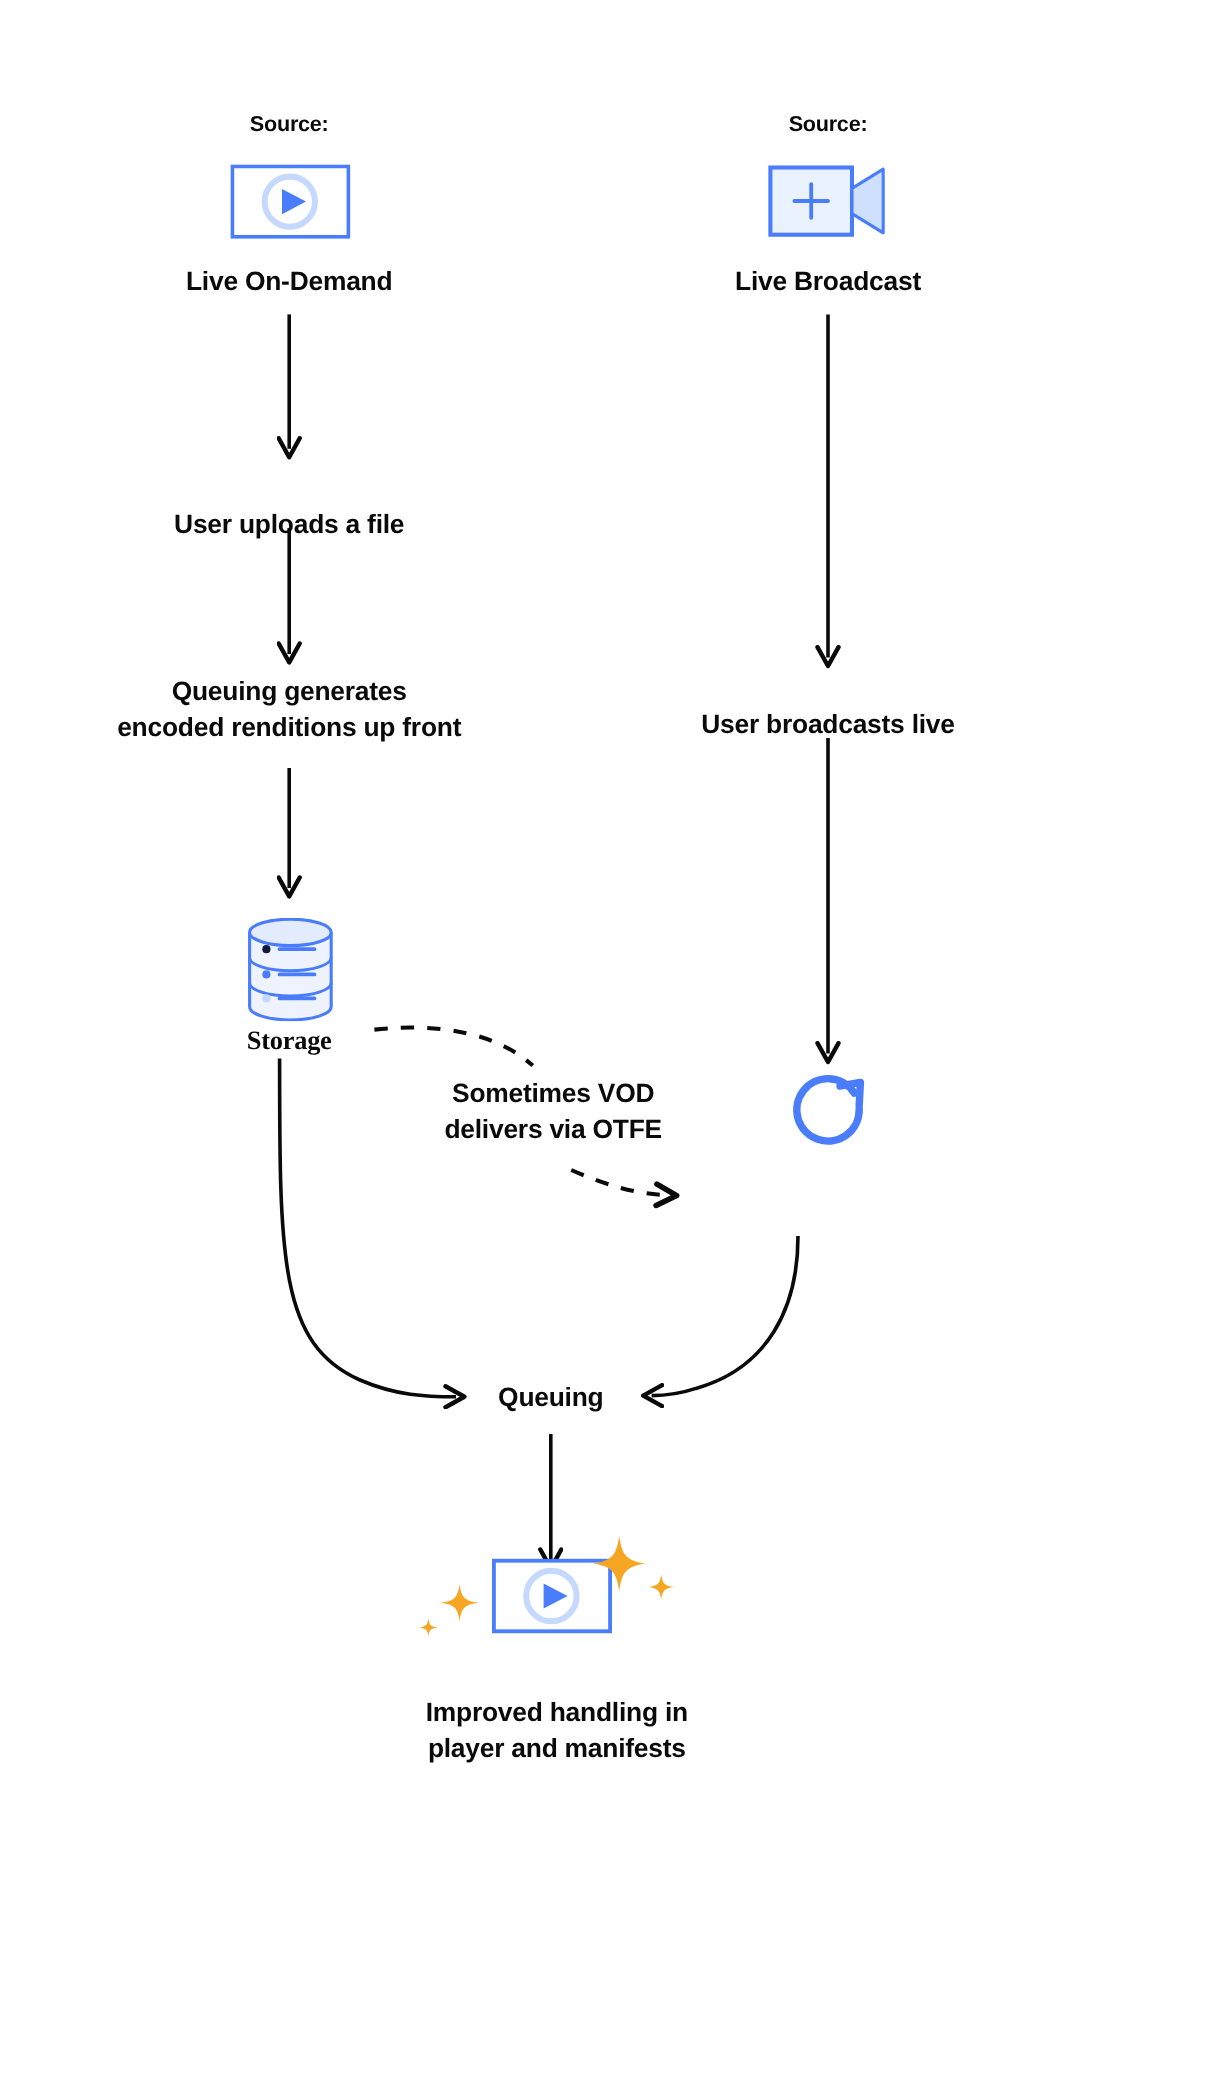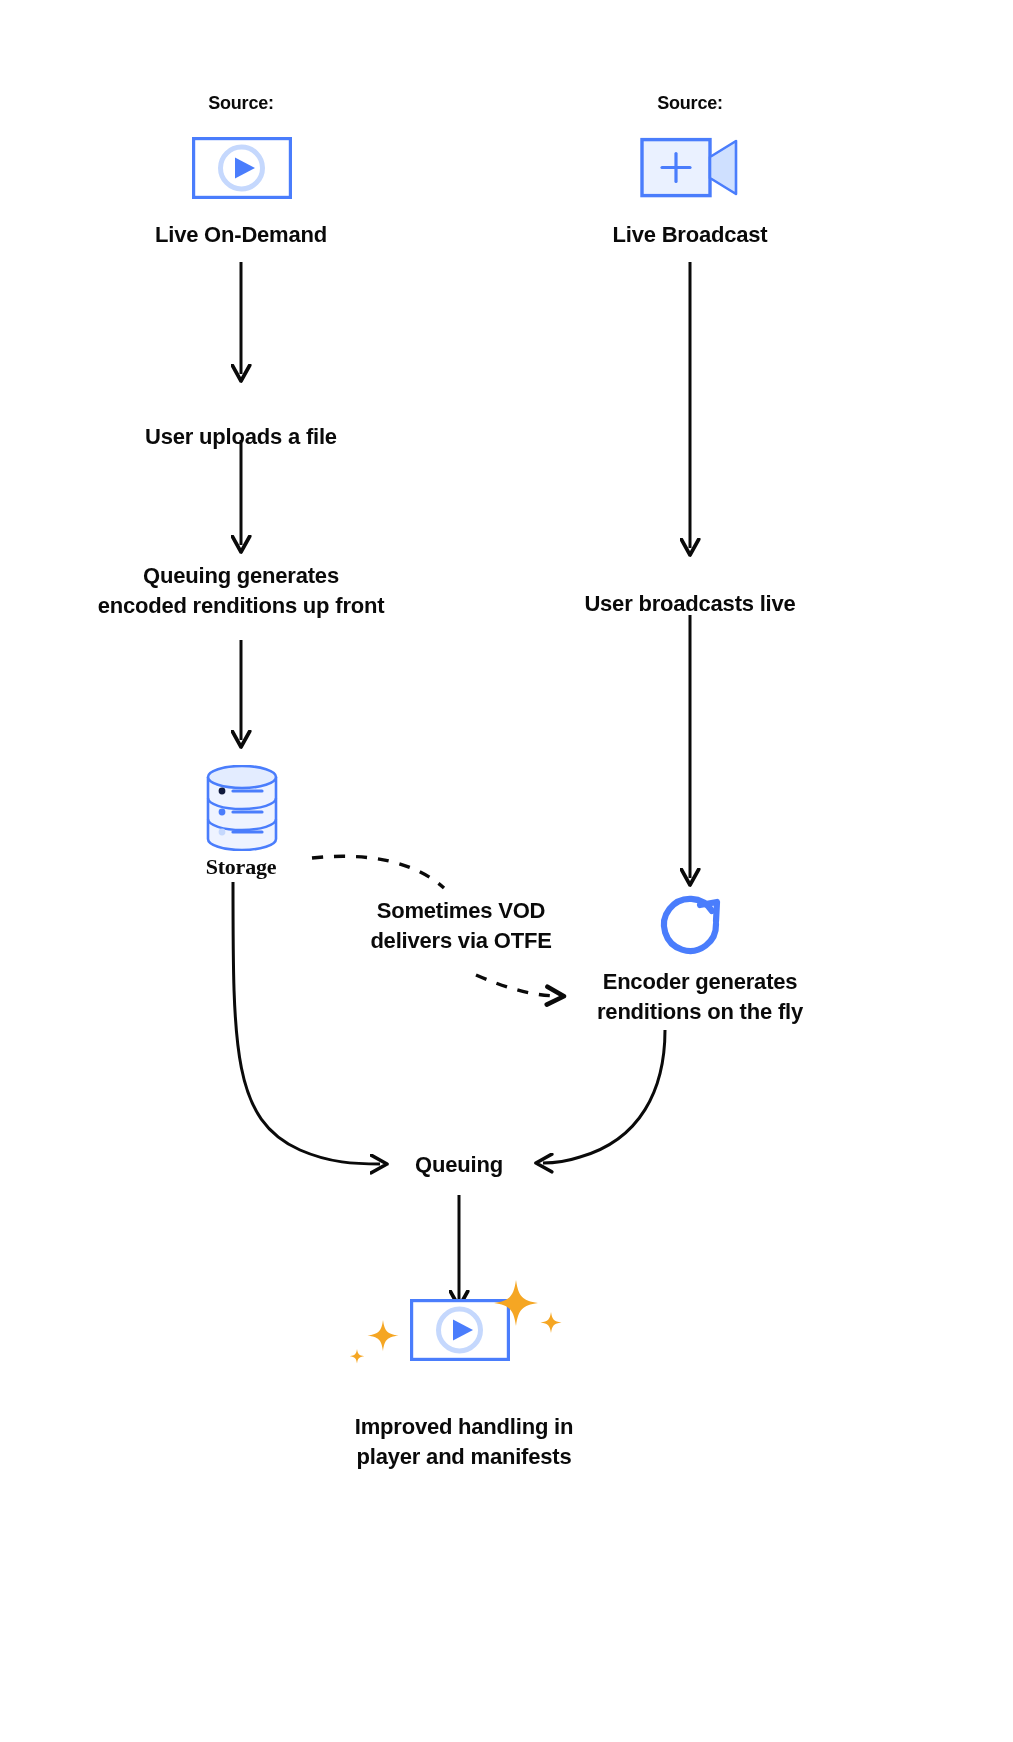--- a/index.html
+++ b/index.html
@@ -146,22 +146,20 @@
 
   <div class="node-label label-22" style="left:540px; top:573px; width:300px;margin-top:16px;">User broadcasts live</div>
 
   <div class="icon-box" style="left:650px; top:885px;">
     <svg width="80" height="78" viewBox="0 0 80 78">
       <path d="M62 26 A26 26 0 1 0 66 39" fill="none" stroke="#4a7dfc" stroke-width="6.2" stroke-linecap="round"></path>
       <path d="M50 20 L67 17 L66 36" fill="none" stroke="#4a7dfc" stroke-width="6.2" stroke-linecap="round" stroke-linejoin="round"></path>
     </svg>
   </div>
 
-  <div class="node-label label-22" style="left:540px; top:967px; width:320px;">Encoder generates
-renditions on the fly</div>
 
   <div class="node-label label-22" style="left:338px; top:896px; width:246px;">Sometimes VOD
 delivers via OTFE</div>
 
   <div class="node-label label-22" style="left:379px; top:1150px; width:160px;">Queuing</div>
 
   <div class="icon-box" style="left:346px; top:1272px;">
     <svg width="230" height="120" viewBox="0 0 230 120">
 
       <rect x="65.6" y="28.6" width="96.8" height="58.8" fill="#ffffff" stroke="#4a7dfc" stroke-width="3.2"></rect>

